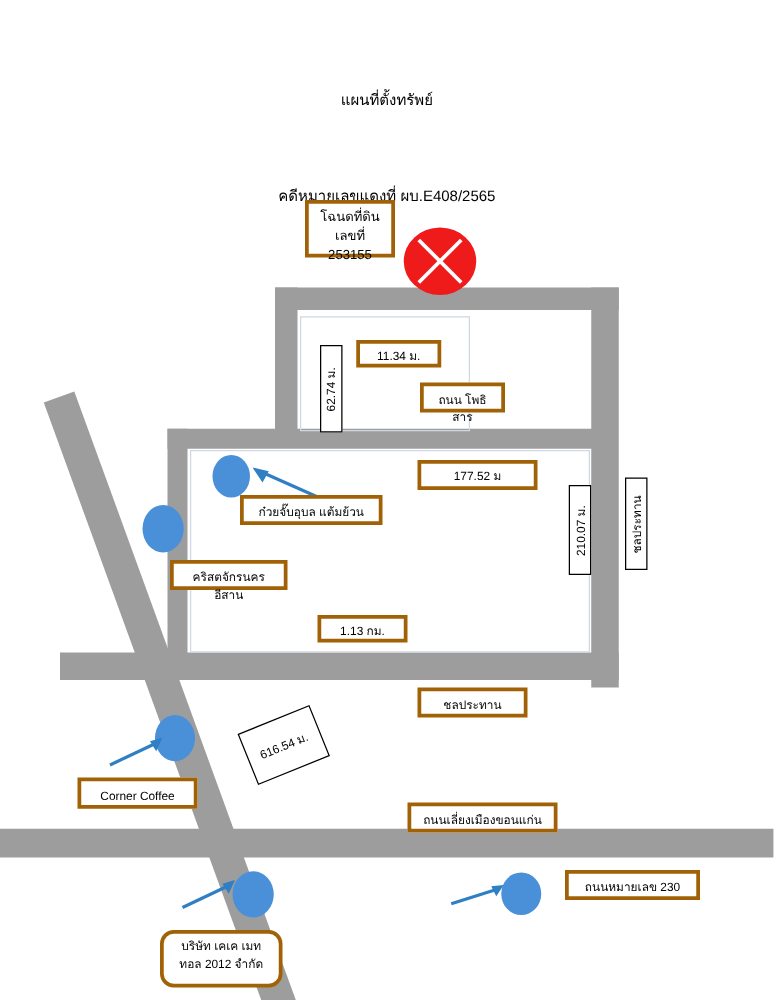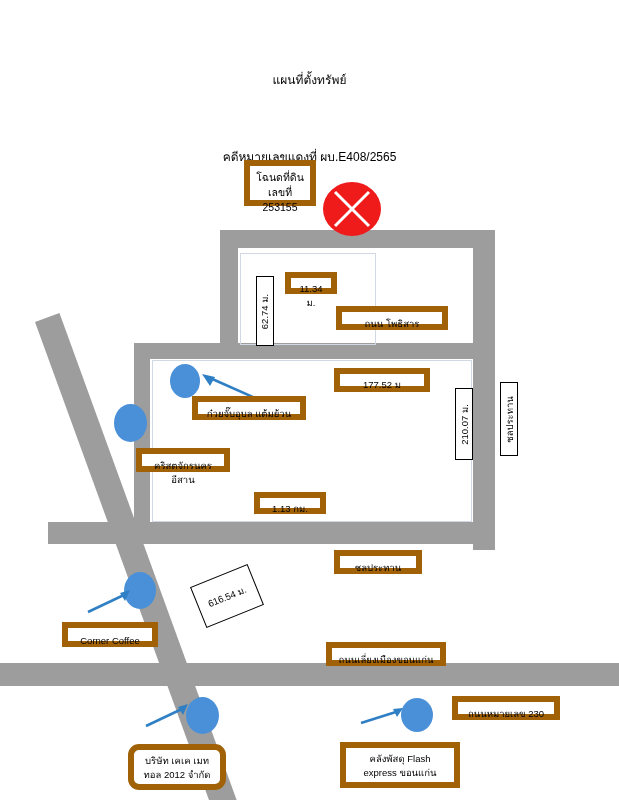--- a/index.html
+++ b/index.html
@@ -32,21 +32,21 @@
     background: #9d9d9d;
   }
   .road-d {
     position: absolute;
     background: #9d9d9d;
     transform-origin: top left;
   }
 
   .label {
     position: absolute;
-    border: 6px solid #a16207;
+    border: 3px solid #a16207;
     background: #ffffff;
     font-size: 10.5px;
     color: #000;
     text-align: center;
     box-sizing: border-box;
     padding: 4px 6px;
     line-height: 1.45;
     white-space: pre-line;
   }
   .label.small { font-size: 9.5px; }
@@ -153,27 +153,27 @@
     <polygon points="46,2 36,5 41,13" fill="#2f7fc4"></polygon>
   </svg>
   <svg class="arrow" style="left:357px; top:703px;" width="46" height="26">
     <line x1="4" y1="20" x2="42" y2="8" stroke="#2f7fc4" stroke-width="2.5"></line>
     <polygon points="46,5 36,6 40,14" fill="#2f7fc4"></polygon>
   </svg>
 
   <div class="label" style="left:244px; top:160px; width:72px; height:46px;">โฉนดที่ดิน
 เลขที่ 253155</div>
 
-  <div class="label small" style="left:285px; top:272px; width:52px; height:22px; padding-top:4px;">11.34 ม.</div>
+  <div class="label small" style="left:285px; top:272px; width:68px; height:22px; padding-top:4px;">11.34 ม.</div>
 
   <div class="vlabel" style="left:256px; top:276px; width:18px; height:70px;">
     <span>62.74 ม.</span>
   </div>
 
-  <div class="label small" style="left:336px; top:306px; width:112px; height:24px; padding-top:5px;">ถนน โพธิสาร</div>
+  <div class="label small" style="left:336px; top:306px; width:68px; height:24px; padding-top:5px;">ถนน โพธิสาร</div>
 
   <div class="label small" style="left:334px; top:368px; width:96px; height:24px; padding-top:4px;">177.52 ม</div>
 
   <div class="vlabel" style="left:455px; top:388px; width:18px; height:72px;">
     <span>210.07 ม.</span>
   </div>
 
   <div class="vlabel" style="left:500px; top:382px; width:18px; height:74px;">
     <span>ชลประทาน</span>
   </div>
@@ -192,16 +192,14 @@
 
   <div class="label small" style="left:326px; top:642px; width:120px; height:24px; padding-top:5px;">ถนนเลี่ยงเมืองขอนแก่น</div>
 
   <div class="label small" style="left:62px; top:622px; width:96px; height:25px; padding-top:6px;">Corner Coffee</div>
 
   <div class="label small" style="left:452px; top:696px; width:108px; height:24px; padding-top:5px;">ถนนหมายเลข 230</div>
 
   <div class="label small" style="left:128px; top:744px; width:98px; height:46px;border-radius:11px;">บริษัท เคเค เมท
 ทอล 2012 จำกัด</div>
 
-  <div class="label small" style="left:340px; top:742px; width:120px; height:46px;">คลังพัสดุ Flash
-express ขอนแก่น</div>
 
 </div>
 
 </body></html>

